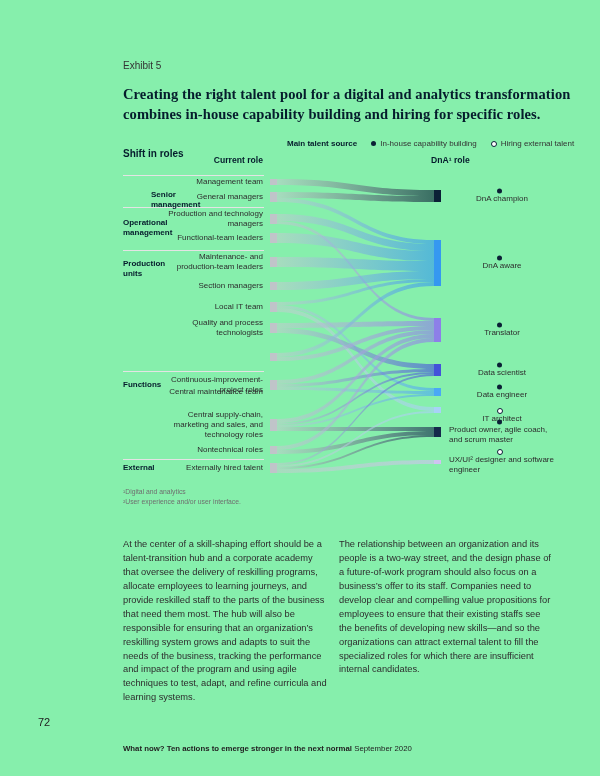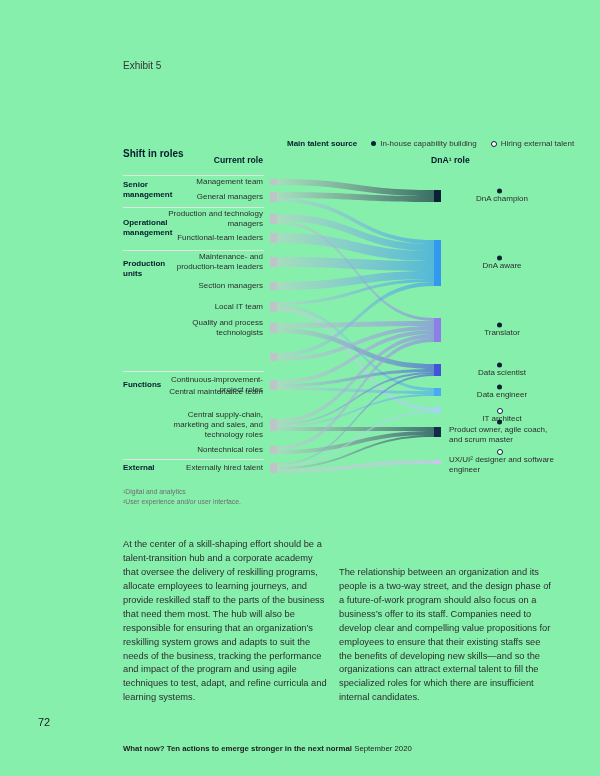--- a/index.html
+++ b/index.html
@@ -26,21 +26,21 @@
   .col-header.right{left:431px;}
   .cat-label{position:absolute;left:123px;width:58px;transform:translateY(-50%);
     font-size:8px;font-weight:bold;line-height:1.3;color:#051c2c;}
   .role-label{position:absolute;left:163px;width:100px;transform:translateY(-50%);
     text-align:right;font-size:8px;line-height:1.25;color:#2d2d2d;}
   .dna-label{position:absolute;left:449px;width:106px;transform:translateY(-50%);
     display:flex;align-items:center;font-size:8px;line-height:1.25;color:#2d2d2d;flex-direction:column;}
   .dna-label .dot{margin-right:5px;}
   .group-rule{position:absolute;left:123px;width:141px;height:1px;background:#e4e4e4;}
   .footnotes{position:absolute;left:123px;top:487px;font-size:6.8px;line-height:1.45;color:#6f6f6f;}
-  .body-cols{position:absolute;left:123px;top:538px;display:flex;gap:9px;align-items:flex-end;}
+  .body-cols{position:absolute;left:123px;top:538px;display:flex;gap:9px;}
   .body-col{width:207px;margin:0;font-size:9.3px;line-height:1.5;color:#2d2d2d;}
   .body-col + .body-col{width:213px;}
   .footer{position:absolute;left:123px;top:744px;font-size:7.8px;color:#222;}
   .footer b{font-weight:bold;}
   .page-num{position:absolute;left:38px;top:716px;font-size:11px;color:#222;}
   #sankey{position:absolute;left:0;top:0;pointer-events:none;}
 </style>
 </head>
 <body>
 
@@ -127,20 +127,21 @@
       <rect x="434" y="318" width="7" height="24" fill="#8d7fe8"></rect>
       <rect x="434" y="364" width="7" height="12" fill="#4353d9"></rect>
       <rect x="434" y="388" width="7" height="8" fill="#4aa8f5"></rect>
       <rect x="434" y="407" width="7" height="6" fill="#a8d2f7"></rect>
       <rect x="434" y="427" width="7" height="10" fill="#15294b"></rect>
       <rect x="434" y="460" width="7" height="4" fill="#cfc3f1"></rect>
     </svg>
 
   <div class="exhibit-label">Exhibit 5</div>
 
+  <h1 class="title">Creating the right talent pool for a digital and analytics transformation combines in-house capability building and hiring for specific roles.</h1>
 
   <div class="section-label">Shift in roles</div>
 
   <div class="legend">
     <span class="legend-title">Main talent source</span>
     <span class="legend-item">
       <span class="dot filled"></span>
       <span>In-house capability building</span>
     </span>
     <span class="legend-item">
@@ -153,21 +154,21 @@
   <div class="col-header right">DnA¹ role</div>
 
   <div id="group-rules">
       <div class="group-rule" style="top: 175px;"></div>
       <div class="group-rule" style="top: 207px;"></div>
       <div class="group-rule" style="top: 250px;"></div>
       <div class="group-rule" style="top: 371px;"></div>
       <div class="group-rule" style="top: 459px;"></div>
     </div>
   <div id="category-labels">
-      <div class="cat-label" style="top: 190px;">Senior management</div>
+      <div class="cat-label" style="top: 200px; margin-left: 28px;">Senior management</div>
       <div class="cat-label" style="top: 228px;">Operational management</div>
       <div class="cat-label" style="top: 269px;">Production units</div>
       <div class="cat-label" style="top: 385px;">Functions</div>
       <div class="cat-label" style="top: 468px;">External</div>
     </div>
   <div id="left-labels">
       <div class="role-label" style="top: 182px;">Management team</div>
       <div class="role-label" style="top: 197px;">General managers</div>
       <div class="role-label" style="top: 219px;">Production and technology managers</div>
       <div class="role-label" style="top: 238px;">Functional-team leaders</div>

